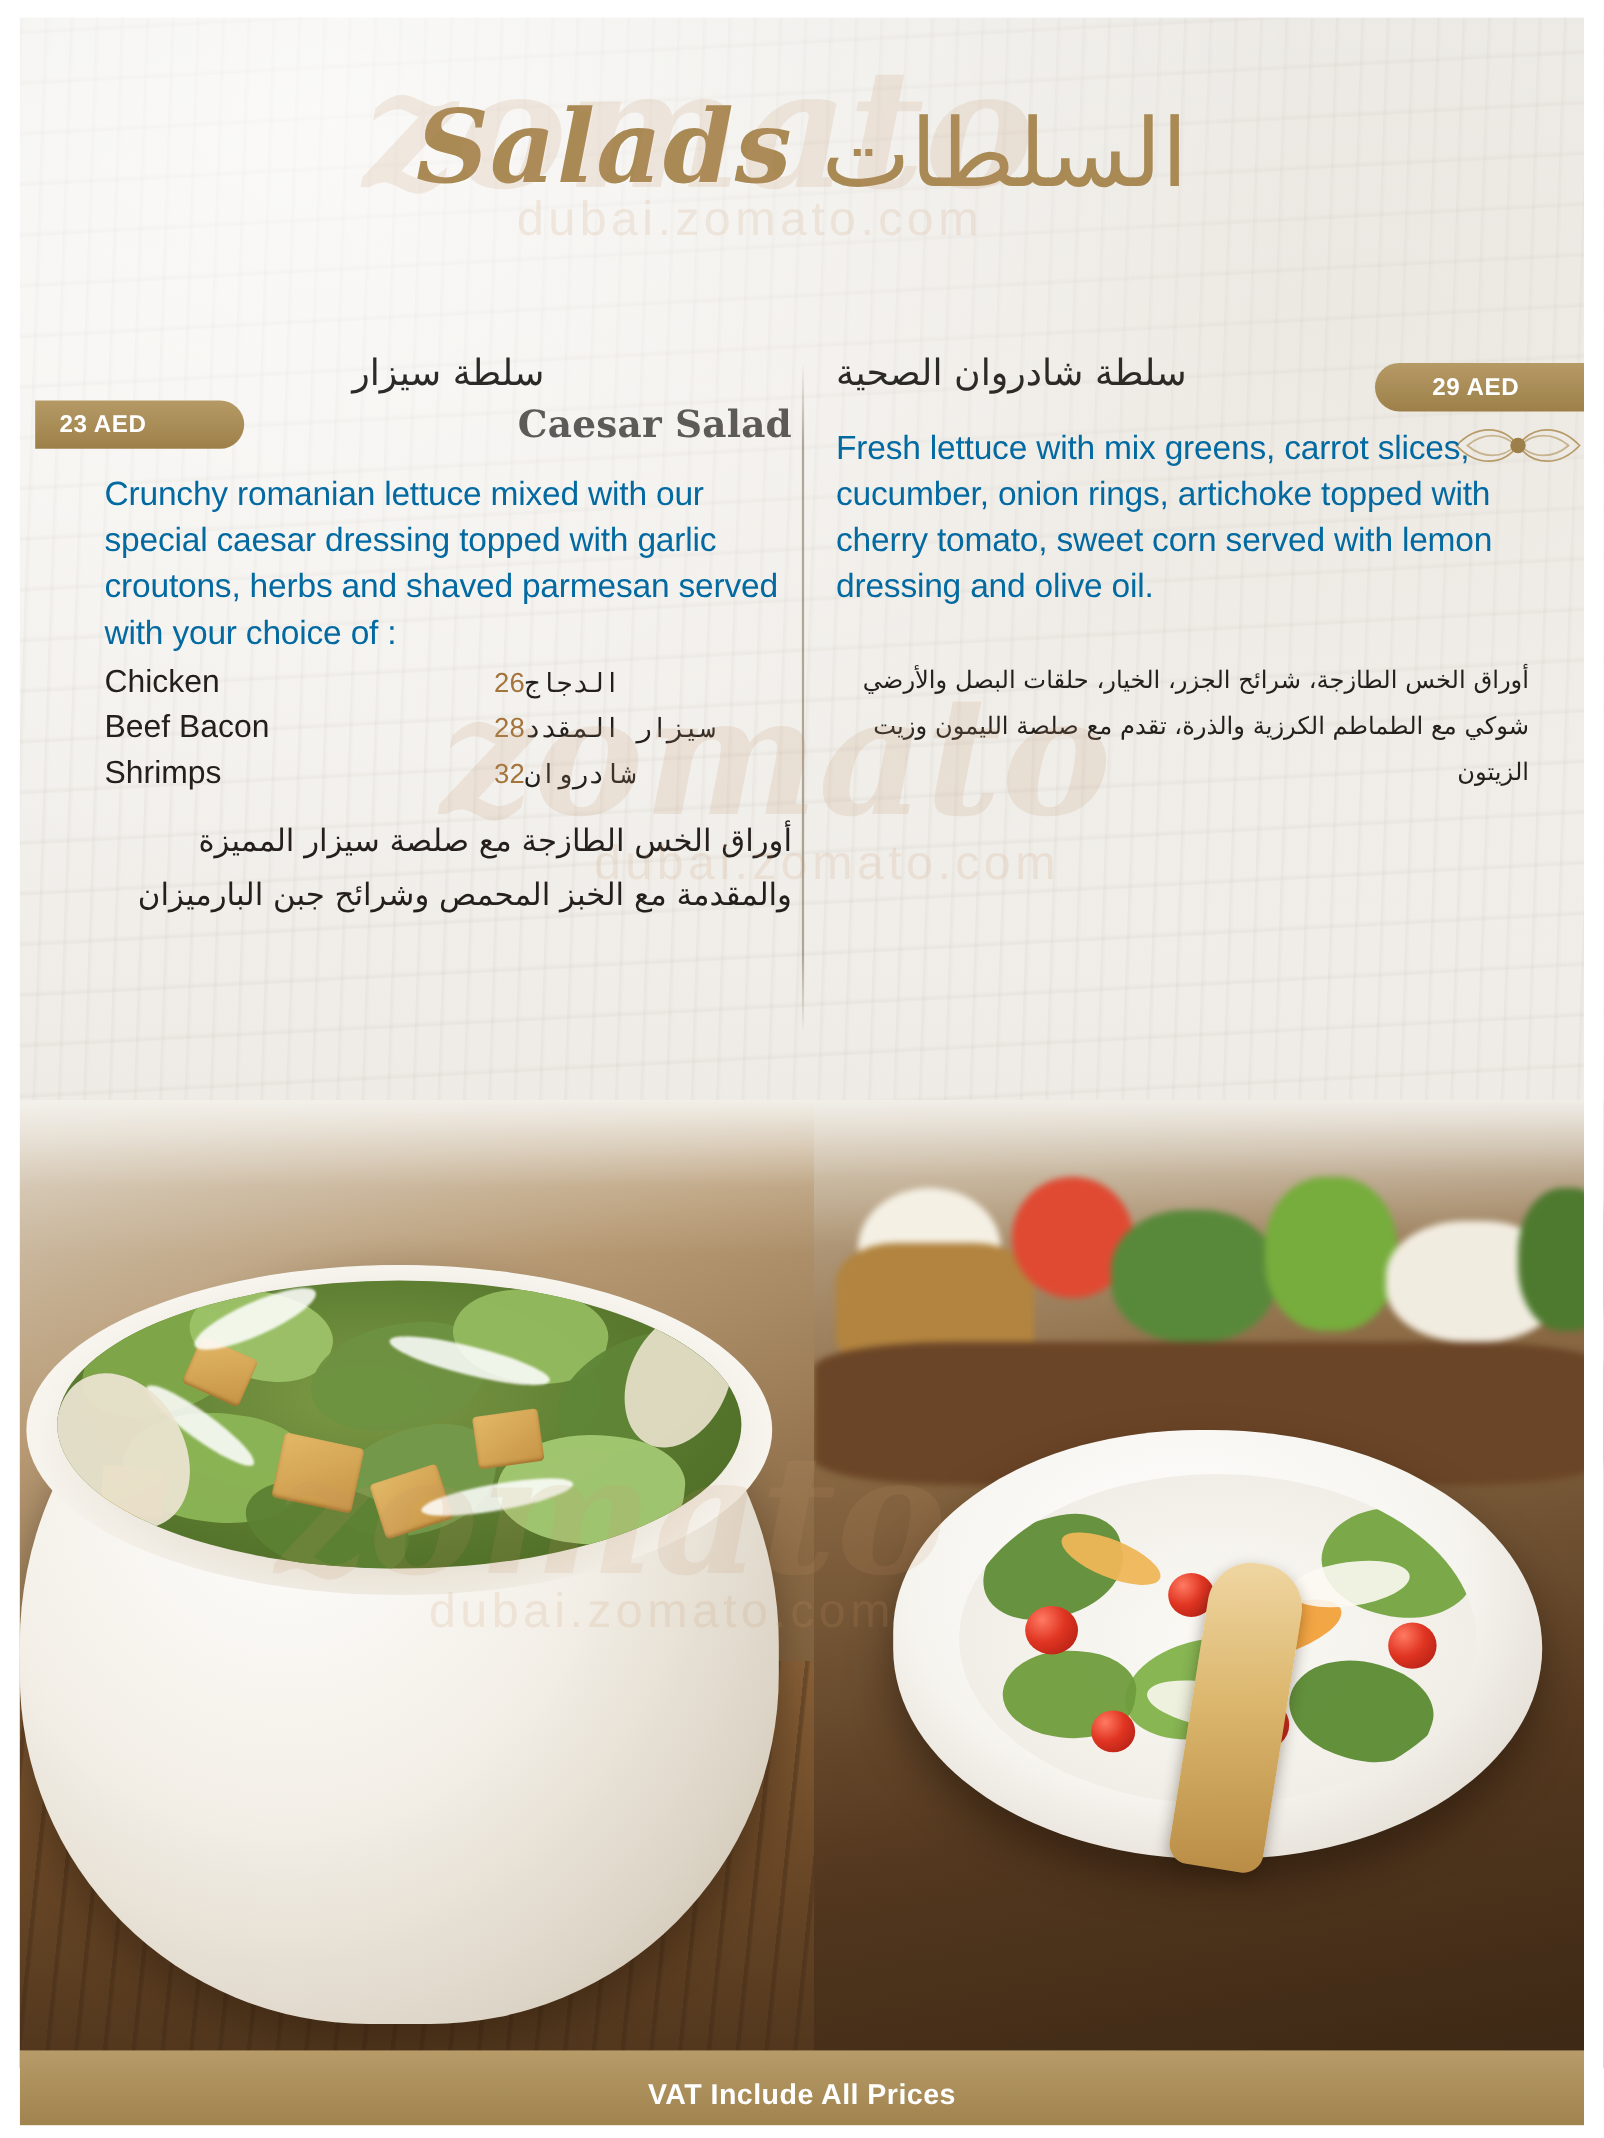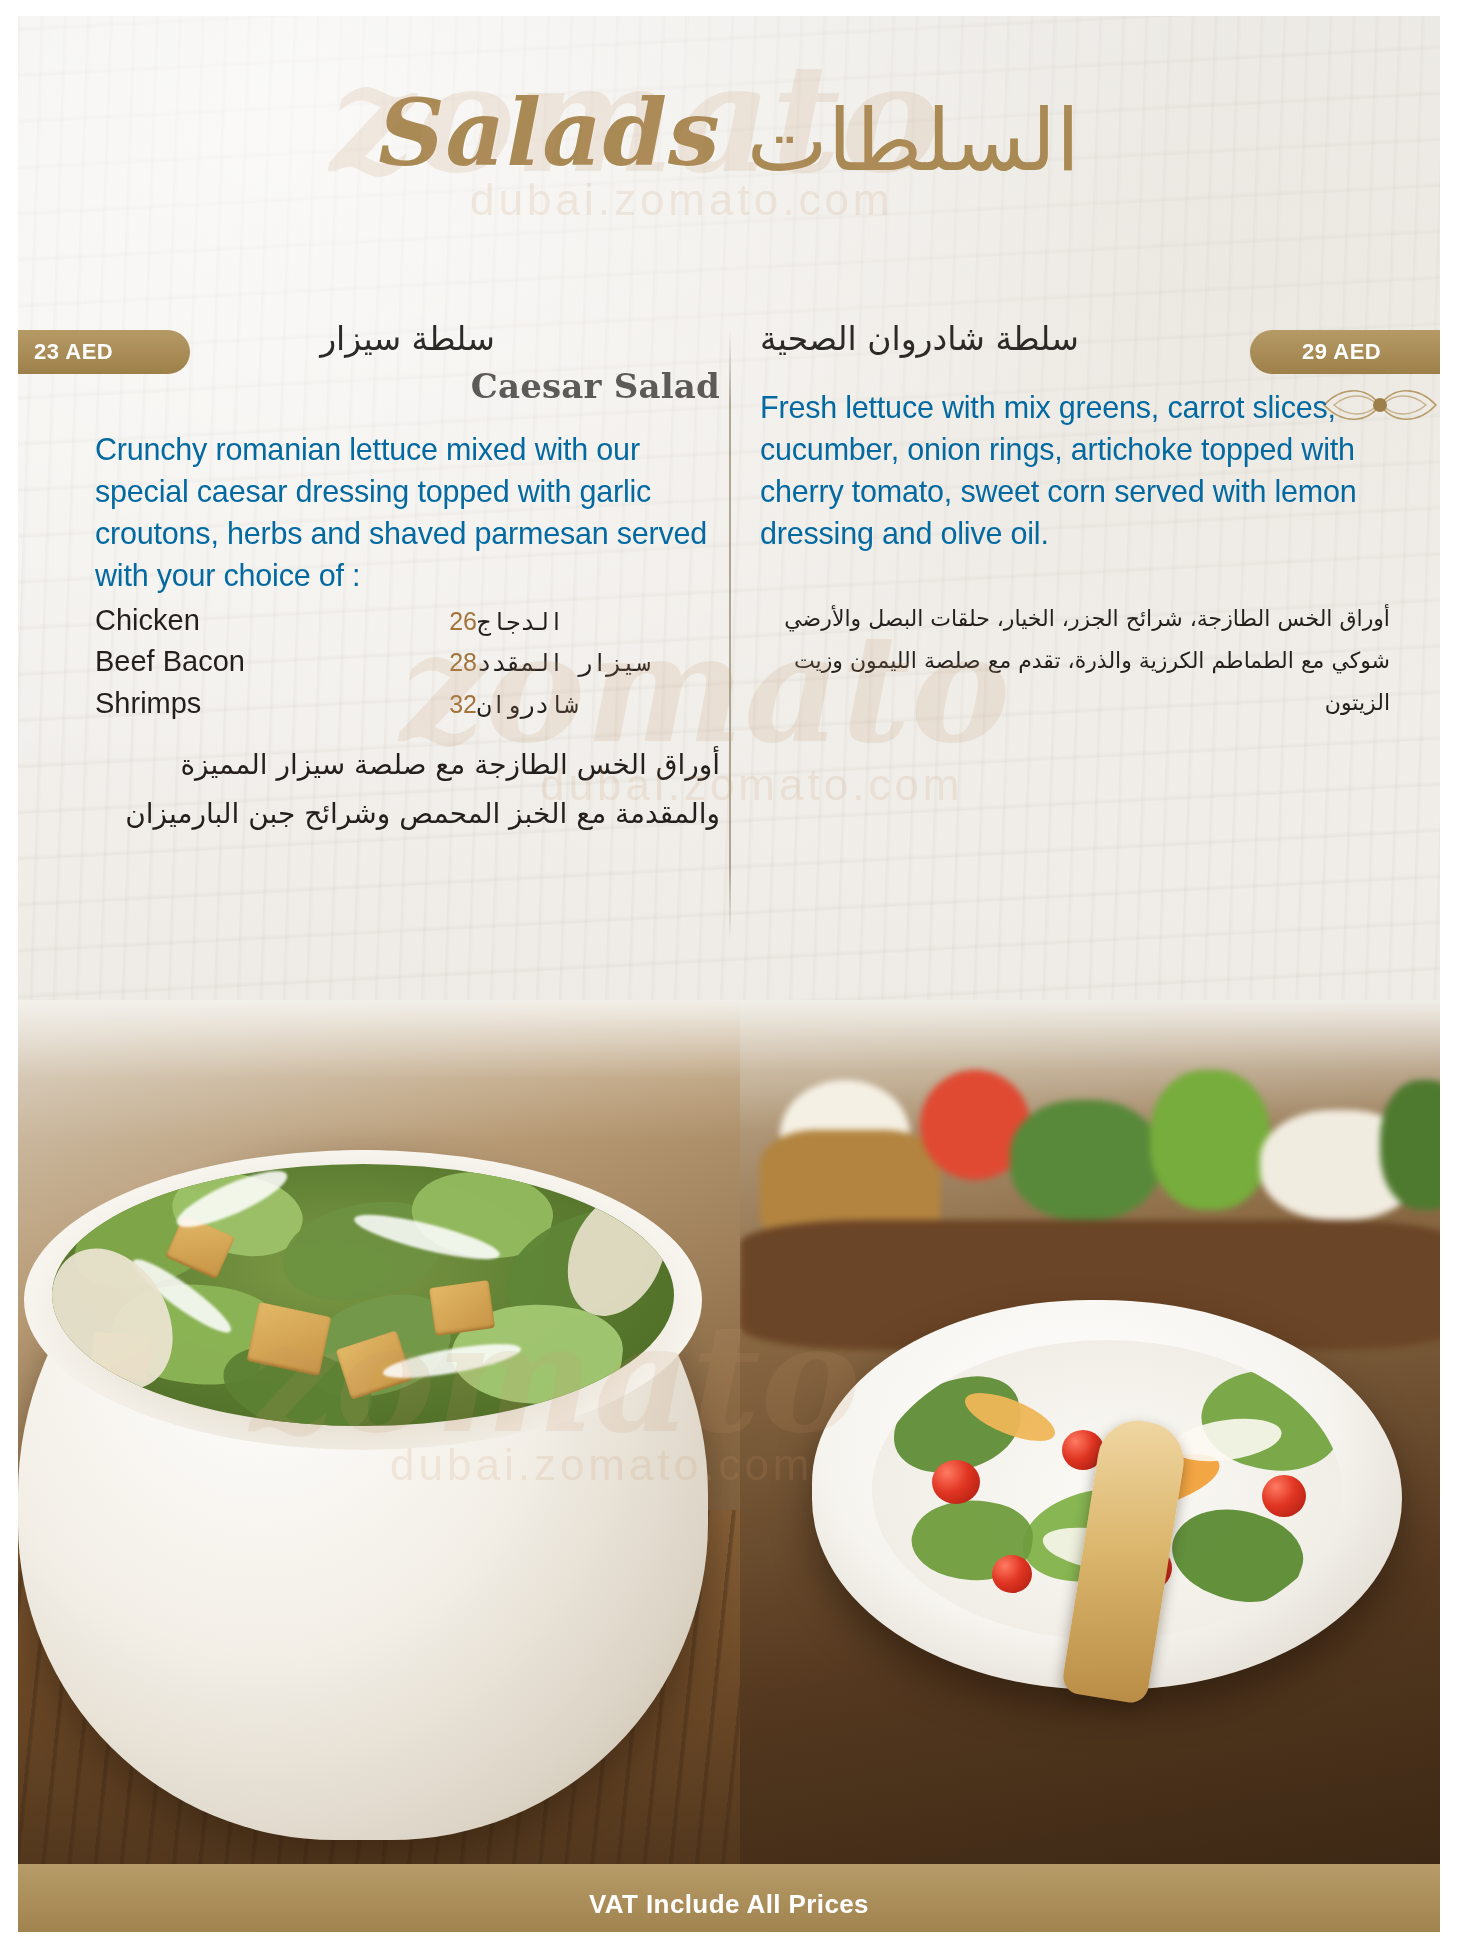--- a/index.html
+++ b/index.html
@@ -114,24 +114,25 @@
     background: linear-gradient(180deg, #b69a66 0%, #9d8049 100%);
     color: #ffffff;
     font-size: 22px;
     font-weight: bold;
     letter-spacing: 0.5px;
     display: flex;
     align-items: center;
     z-index: 8;
   }
   .ribbon-left {
-    left: 0;
+    left: 32px;
     width: 190px;
-    padding-left: 34px;
+    padding-left: 22px;
     border-radius: 0 22px 22px 0;
+    margin-top: 34px;
   }
   .ribbon-right {
     right: 18px;
     width: 190px;
     padding-left: 52px;
     border-radius: 22px 0 0 22px;
   }
 
   
   .divider {

